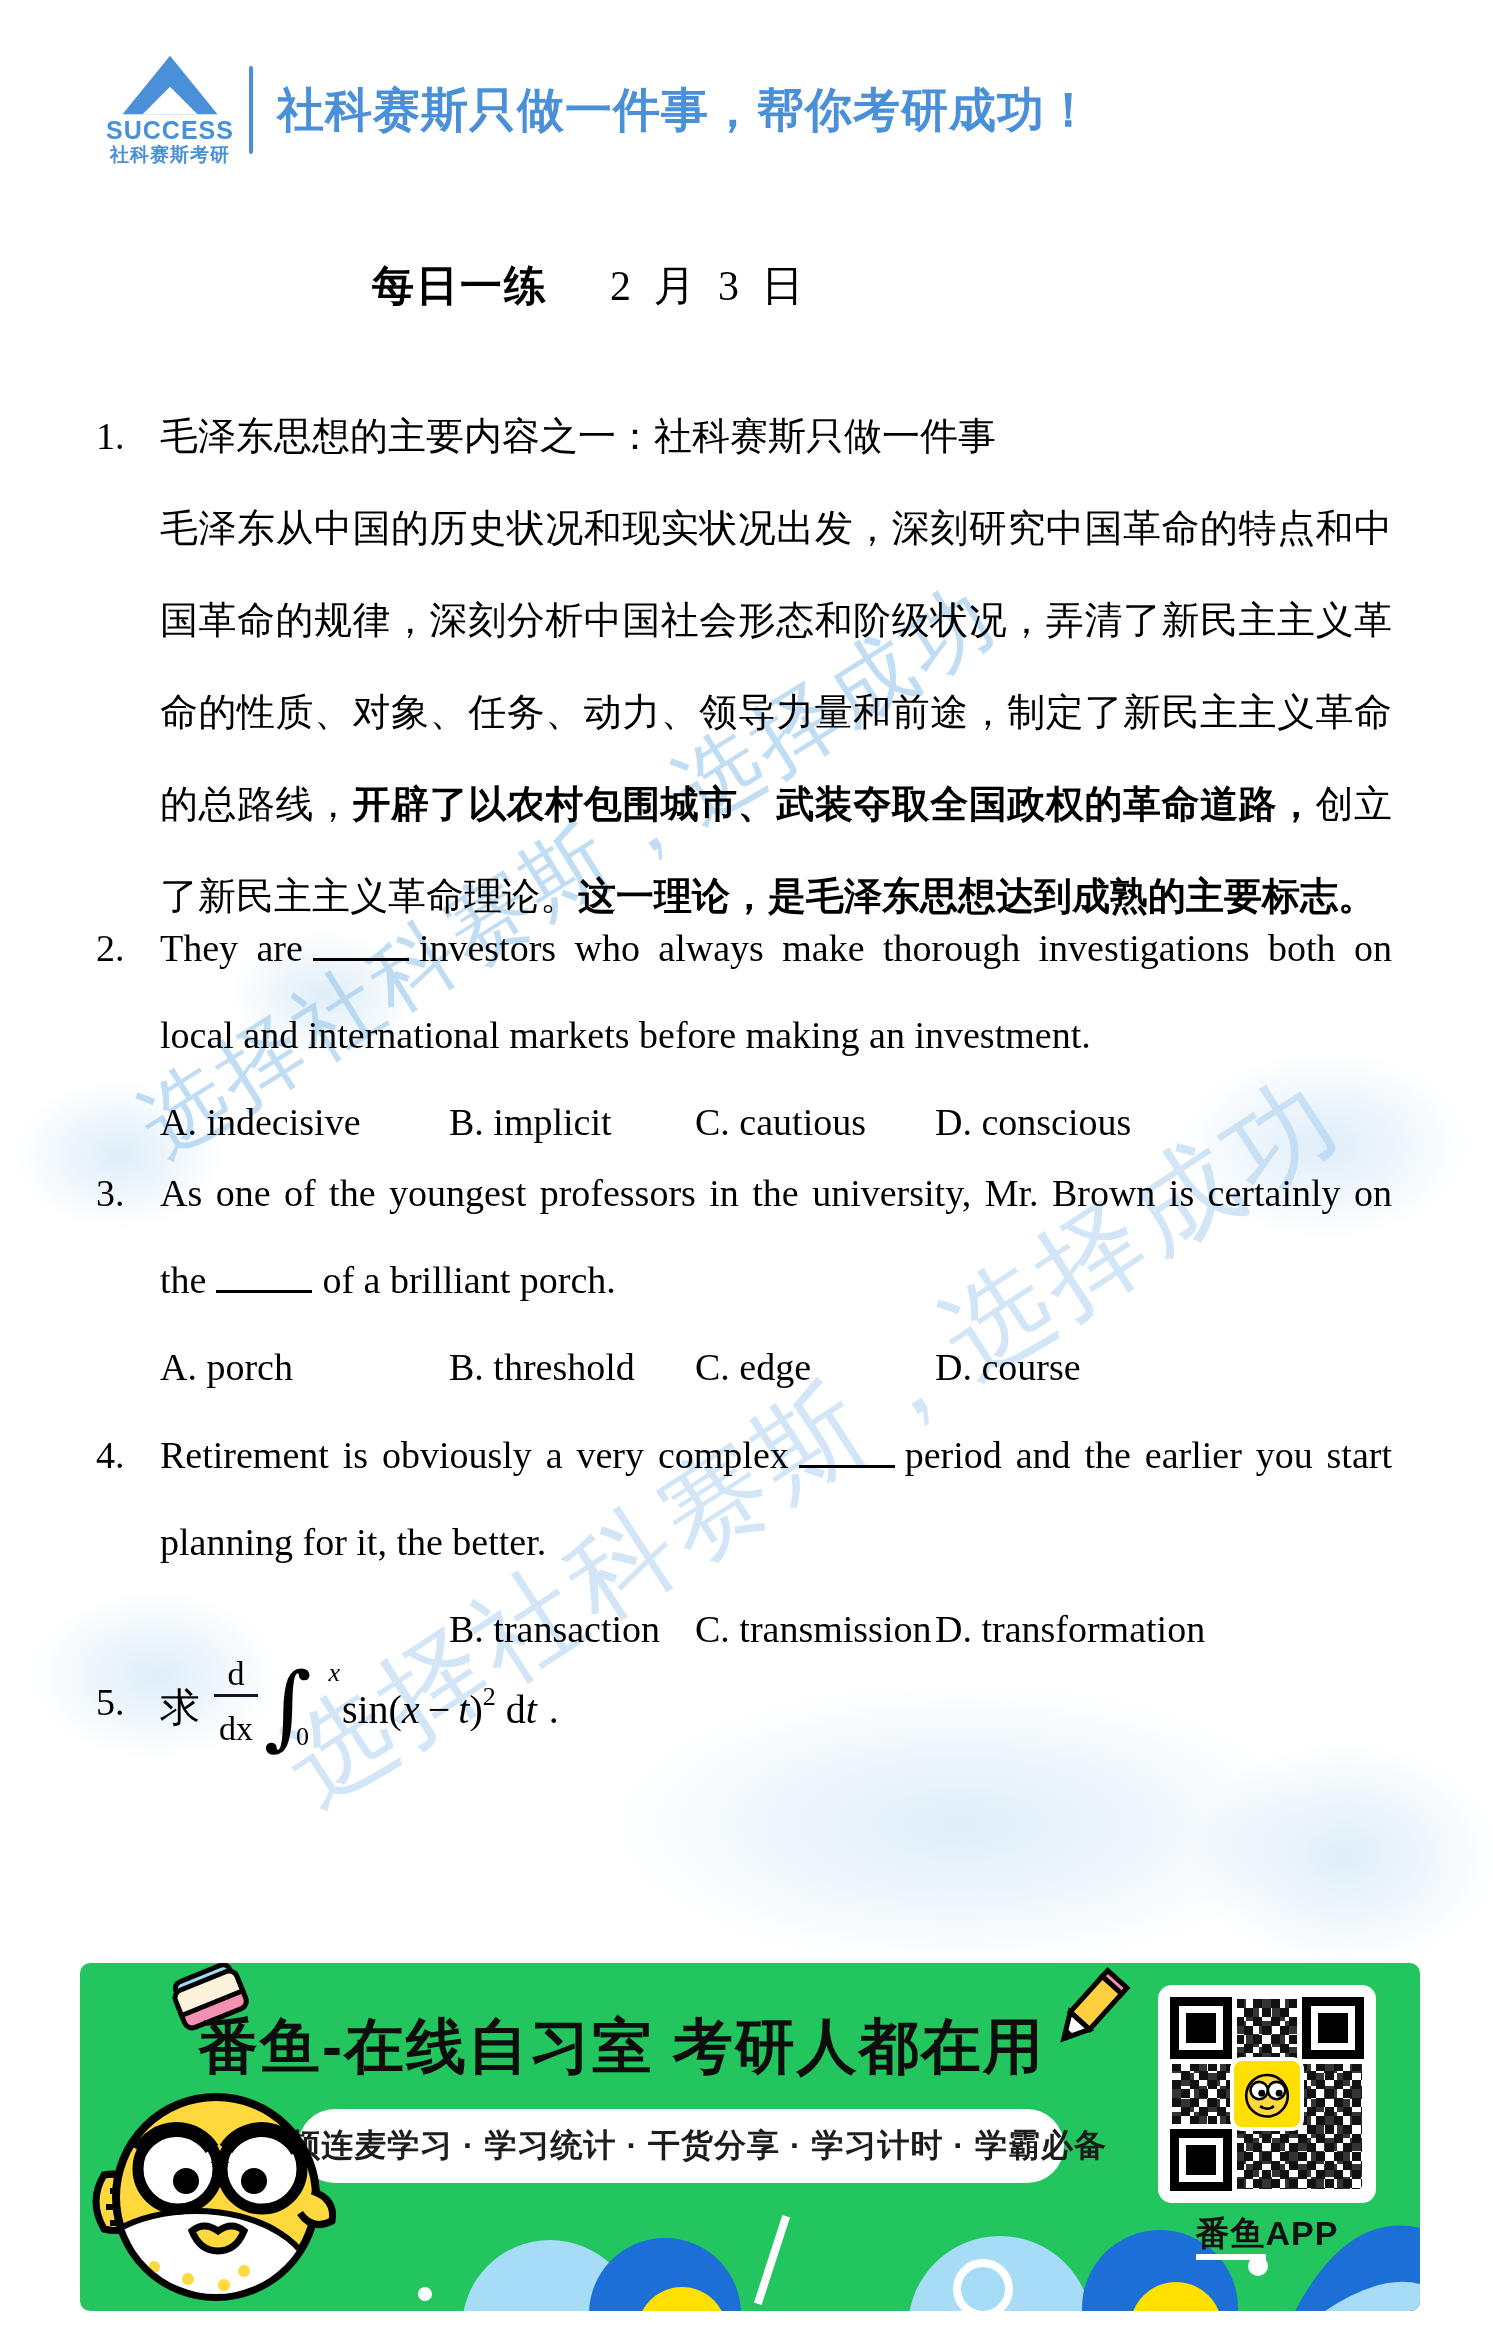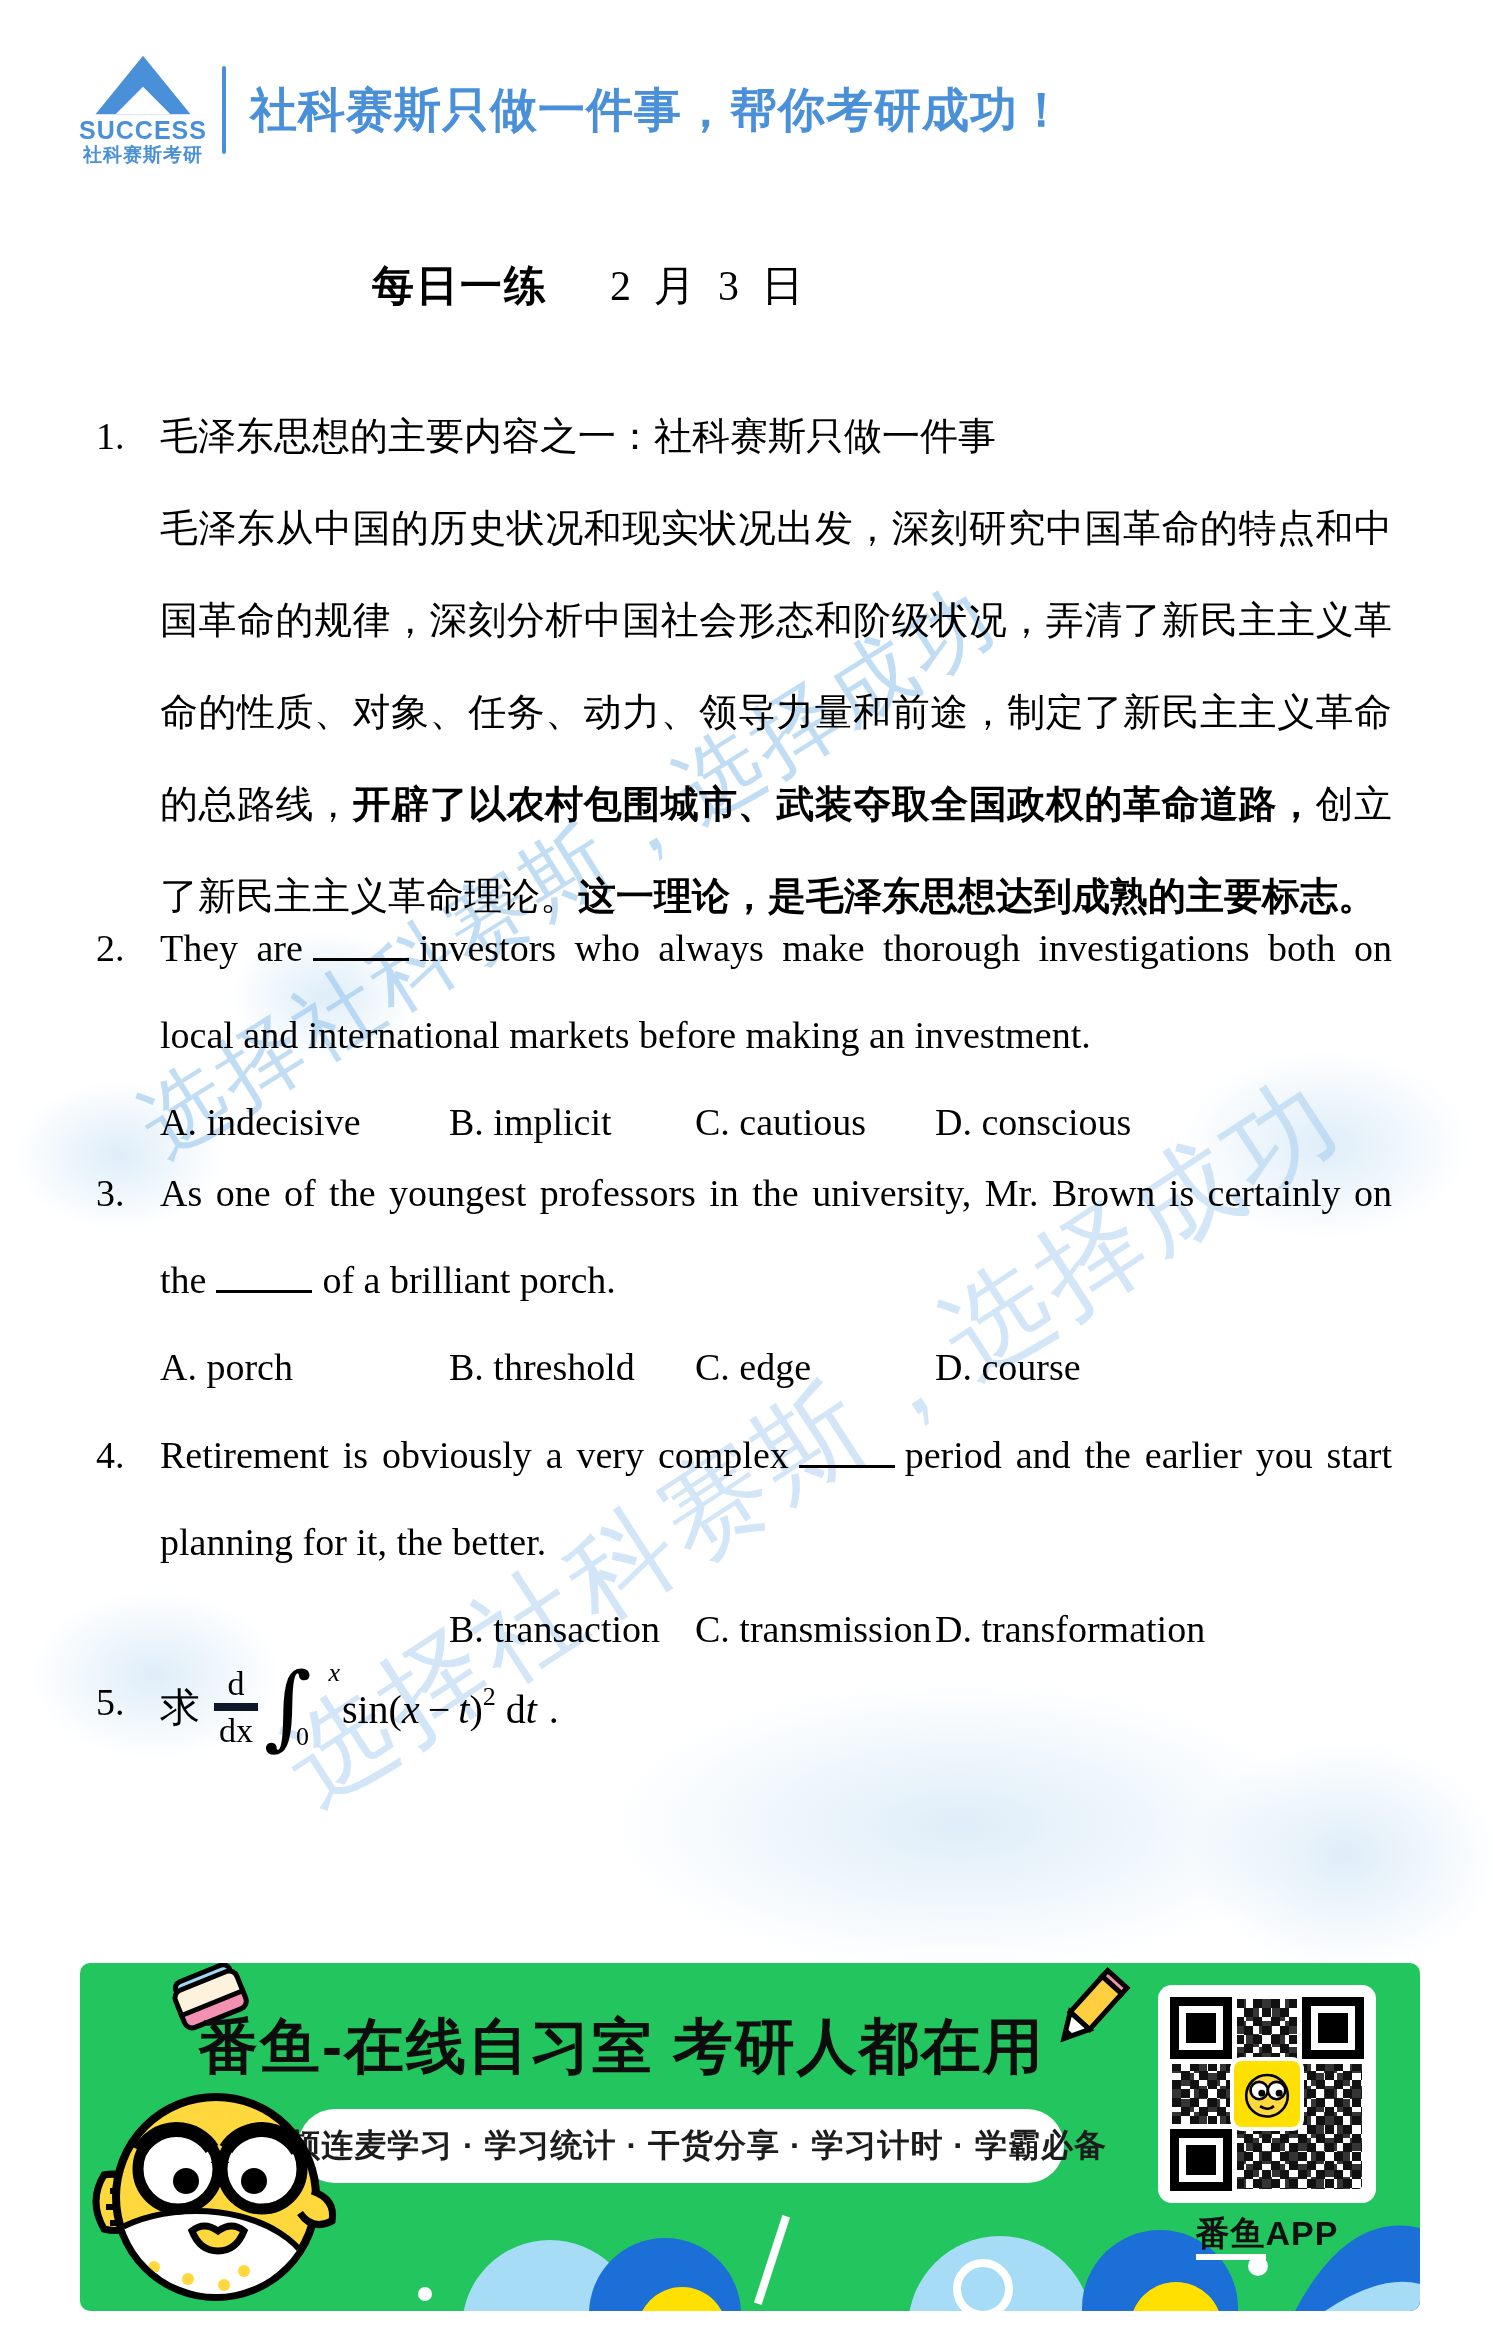--- a/index.html
+++ b/index.html
@@ -1,21 +1,21 @@
 <!DOCTYPE html>
 <html><head>
 <meta charset="utf-8">
 <style>
   html,body{margin:0;padding:0;background:#fff;}
   .page{position:relative;width:1493px;height:2345px;background:#fff;overflow:hidden;
         font-family:"Liberation Sans",sans-serif;color:#000;}
 
   
   .header{position:absolute;left:78px;top:58px;height:104px;display:flex;align-items:center;}
-  .logo{width:130px;text-align:center;}
+  .logo{width:130px;text-align:center;margin-left:27px;}
   .logo svg{display:block;margin:0 auto;}
   .brand{color:#4A90D9;font-weight:700;font-size:25px;letter-spacing:1px;line-height:1.05;}
   .brand-sub{color:#4A90D9;font-weight:700;font-size:19px;letter-spacing:1px;line-height:1.2;}
   .hdiv{width:4px;height:88px;background:#4A90D9;border-radius:2px;margin:0 24px 0 14px;}
   .slogan{color:#4A90D9;font-size:47px;font-weight:800;letter-spacing:1px;white-space:nowrap;}
 
   
   .page-title{position:absolute;left:372px;top:258px;font-size:42px;white-space:nowrap;text-align:center;}
   .title-main{font-weight:700;font-family:"Liberation Sans",sans-serif;letter-spacing:2px;}
   .title-date{font-family:"Liberation Serif",serif;margin-left:62px;letter-spacing:6px;}
@@ -43,21 +43,21 @@
   .opts{position:relative;margin-left:80px;height:87px;}
   .opt{position:absolute;top:0;white-space:nowrap;}
   .o0{left:0;} .o1{left:289px;text-align:center;} .o2{left:535px;} .o3{left:775px;text-align:center;}
 
   
   .q5{top:1642px;height:130px;}
   .formula{margin-left:80px;display:inline-flex;align-items:center;font-family:"Liberation Serif",serif;font-size:40px;height:130px;}
   .qnum5{position:absolute;left:16px;top:38px;font-family:"Liberation Serif",serif;font-size:38px;}
   .qiu{font-family:"Liberation Sans",sans-serif;font-size:40px;margin-right:14px;}
   .frac{display:inline-flex;flex-direction:column;align-items:center;font-size:34px;line-height:1.15;margin-right:4px;}
-  .frac .den{border-top:8px solid #0f172a;padding:0 5px;}
+  .frac .den{border-top:3px solid #0f172a;padding:12px 5px;}
   .intwrap{position:relative;display:inline-block;padding:0 30px 0 2px;}
   .int{font-size:92px;line-height:.9;font-family:"DejaVu Serif",serif;}
   .isup{position:absolute;top:-8px;right:2px;font-size:26px;font-style:italic;}
   .isub{position:absolute;bottom:-4px;left:34px;font-size:26px;}
   .expr i{font-style:italic;}
   .expr .op{padding:0 8px;}
   .expr sup{font-size:26px;vertical-align:18px;}
   .dd{margin-left:10px;}
   .per{margin-left:12px;}
 

